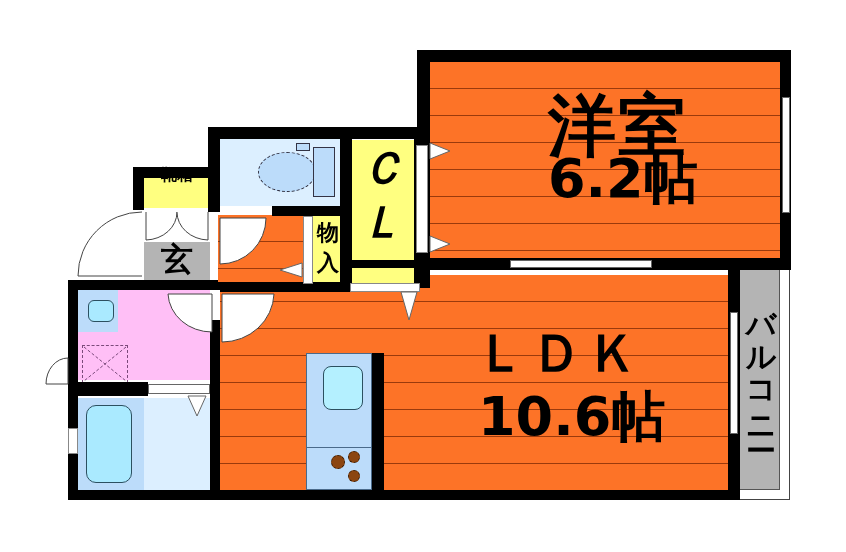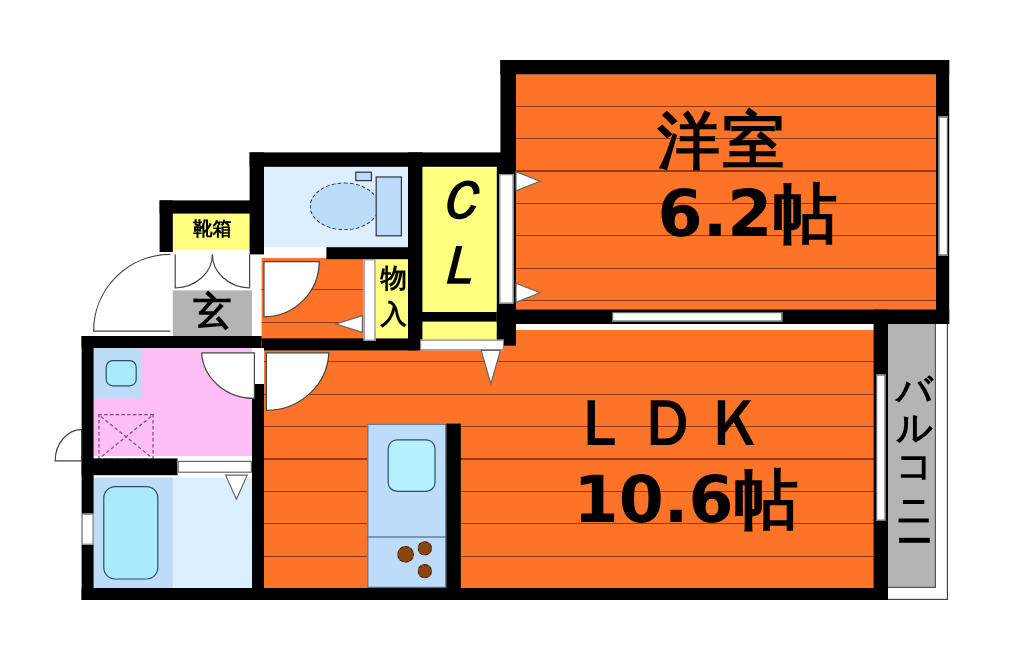--- a/index.html
+++ b/index.html
@@ -140,29 +140,29 @@
 <svg style="left:280px;top:263px;" width="22" height="14">
     <path d="M22 0 L0 7 L22 14 Z" fill="#fff" stroke="#666"></path>
   </svg>
 <svg style="left:401px;top:292px;" width="16" height="30">
     <path d="M0 0 L16 0 L8 28 Z" fill="#fff" stroke="#666"></path>
   </svg>
 <svg style="left:188px;top:396px;" width="18" height="22">
     <path d="M0 0 L18 0 L9 20 Z" fill="#fff" stroke="#666"></path>
   </svg>
 
-<div class="label" style="left:548px;top:92px;font-size:52px;letter-spacing:2px;">洋室</div>
+<div class="label" style="left:548px;top:92px;font-size:68px;letter-spacing:2px;">洋室</div>
 <div class="label" style="left:548px;top:152px;font-size:54px;">6.2帖</div>
 
 <div class="label" style="left:475px;top:327px;font-size:52px;letter-spacing:4px;">ＬＤＫ</div>
 <div class="label" style="left:478px;top:390px;font-size:54px;">10.6帖</div>
 
 <div class="label" style="left:358px;top:146px;width:48px;font-size:44px;font-style:italic;">Ｃ</div>
 <div class="label" style="left:358px;top:200px;width:48px;font-size:44px;font-style:italic;">Ｌ</div>
 
 <div class="label" style="left:314px;top:222px;width:28px;font-size:22px;">物</div>
 <div class="label" style="left:314px;top:252px;width:28px;font-size:22px;">入</div>
 
-<div class="label" style="left:144px;top:183px;width:66px;font-size:16px;">靴箱</div>
+<div class="label" style="left:144px;top:167px;width:66px;font-size:16px;">靴箱</div>
 
 <div class="label" style="left:144px;top:243px;width:66px;font-size:32px;">玄</div>
 
 <div class="label" style="left:744px;top:290px;width:32px;font-size:30px;writing-mode:vertical-rl;text-orientation:upright;letter-spacing:2px;">バルコニー</div>
 
 </body></html>

